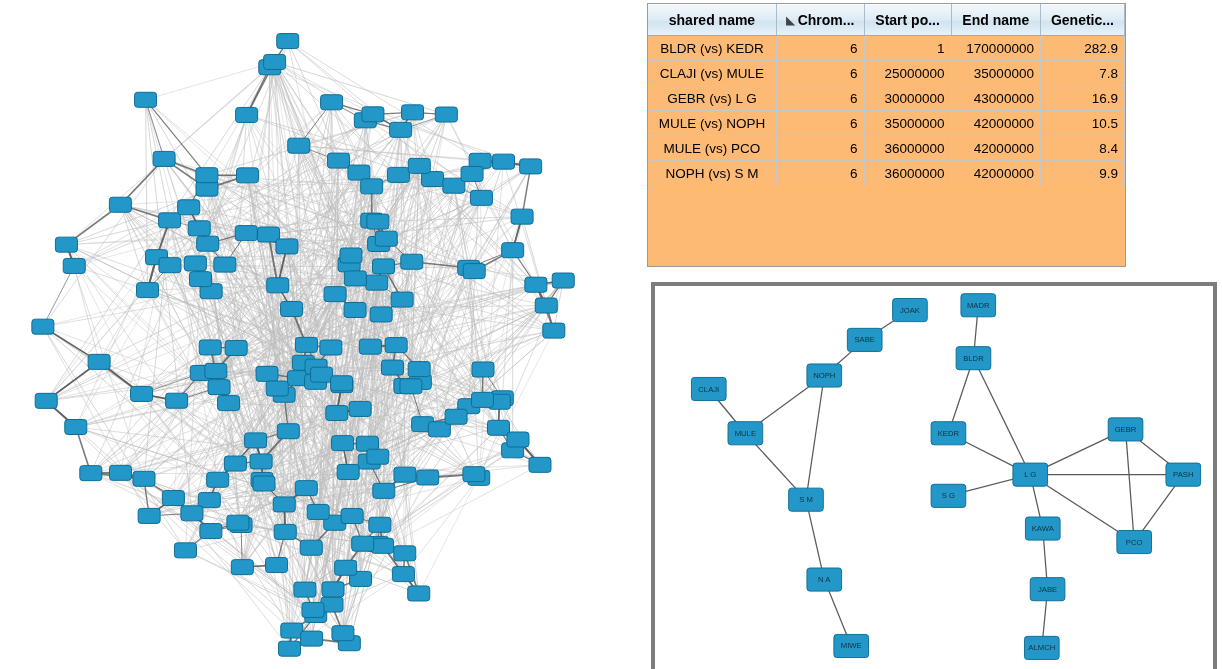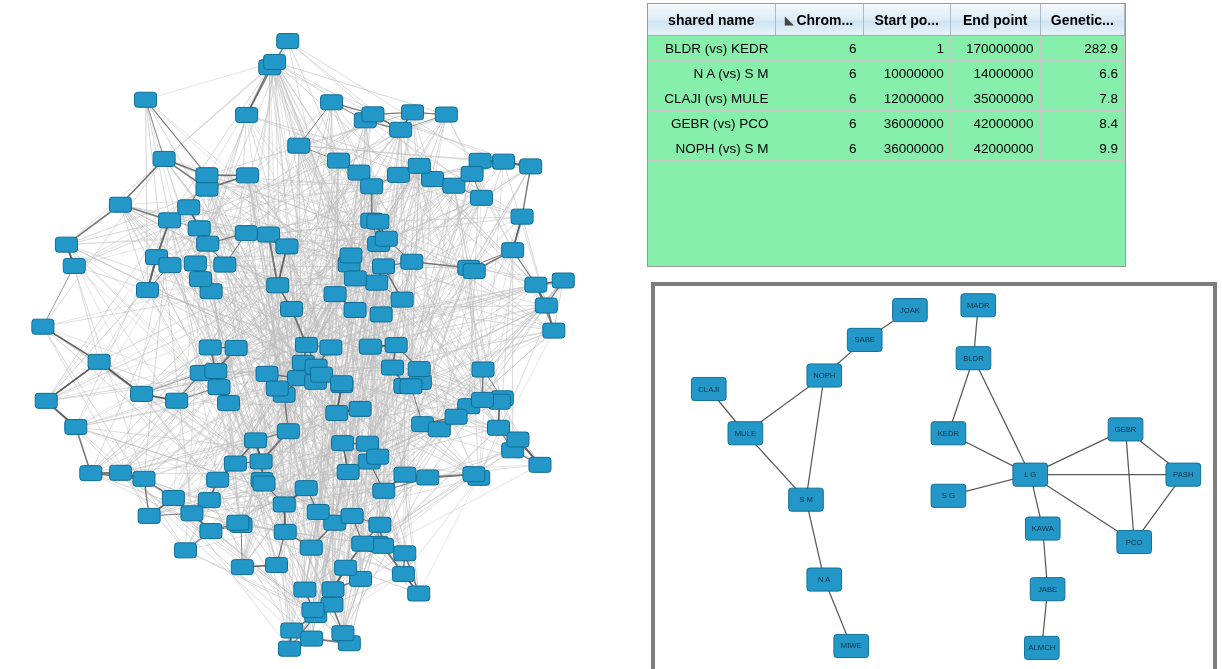--- a/index.html
+++ b/index.html
@@ -26,21 +26,21 @@
   }
   #left-network svg { display: block; }
 
   
   #table-panel {
     position: absolute;
     left: 647px;
     top: 3px;
     width: 479px;
     height: 264px;
-    background: #86efac;
+    background: #fdba74;
     border: 1px solid #9a9a9a;
     box-sizing: border-box;
     overflow: hidden;
   }
   #table-panel table {
     border-collapse: collapse;
     width: 100%;
     font-size: 13.5px;
     color: #000;
   }
@@ -56,21 +56,21 @@
     white-space: nowrap;
     height: 22px;
   }
   #table-panel tbody td {
     border-right: 1px solid #c8c8c8;
     border-bottom: 1px solid #c8c8c8;
     padding: 2px 6px;
     height: 20px;
     white-space: nowrap;
   }
-  #table-panel tbody td.c-name { text-align: right; }
+  #table-panel tbody td.c-name { text-align: center; }
   #table-panel tbody td.c-num  { text-align: right; }
   .filter-glyph {
     display: inline-block;
     color: #444;
     font-size: 11px;
     margin-right: 3px;
     vertical-align: 1px;
   }
   .col-chrom-head { text-align: left; padding-left: 4px; }
 
@@ -1866,48 +1866,55 @@
 
 <div id="table-panel">
   <table>
     <thead>
       <tr>
         <th style="width:150px">shared name</th>
         <th class="col-chrom-head" style="width:98px">
           <span class="filter-glyph">◣</span><span>Chrom...</span>
         </th>
         <th style="width:108px">Start po...</th>
-        <th style="width:108px">End point</th>
+        <th style="width:108px">End name</th>
         <th style="width:100px">Genetic...</th>
       </tr>
     </thead>
     <tbody id="table-body">
         <tr>
           <td class="c-name">BLDR (vs) KEDR</td>
           <td class="c-num">6</td>
           <td class="c-num">1</td>
           <td class="c-num">170000000</td>
           <td class="c-num">282.9</td>
         </tr>
         <tr>
-          <td class="c-name">N A (vs) S M</td>
-          <td class="c-num">6</td>
-          <td class="c-num">10000000</td>
-          <td class="c-num">14000000</td>
-          <td class="c-num">6.6</td>
-        </tr>
-        <tr>
           <td class="c-name">CLAJI (vs) MULE</td>
           <td class="c-num">6</td>
-          <td class="c-num">12000000</td>
+          <td class="c-num">25000000</td>
           <td class="c-num">35000000</td>
           <td class="c-num">7.8</td>
         </tr>
         <tr>
-          <td class="c-name">GEBR (vs) PCO</td>
+          <td class="c-name">GEBR (vs) L G</td>
+          <td class="c-num">6</td>
+          <td class="c-num">30000000</td>
+          <td class="c-num">43000000</td>
+          <td class="c-num">16.9</td>
+        </tr>
+        <tr>
+          <td class="c-name">MULE (vs) NOPH</td>
+          <td class="c-num">6</td>
+          <td class="c-num">35000000</td>
+          <td class="c-num">42000000</td>
+          <td class="c-num">10.5</td>
+        </tr>
+        <tr>
+          <td class="c-name">MULE (vs) PCO</td>
           <td class="c-num">6</td>
           <td class="c-num">36000000</td>
           <td class="c-num">42000000</td>
           <td class="c-num">8.4</td>
         </tr>
         <tr>
           <td class="c-name">NOPH (vs) S M</td>
           <td class="c-num">6</td>
           <td class="c-num">36000000</td>
           <td class="c-num">42000000</td>

